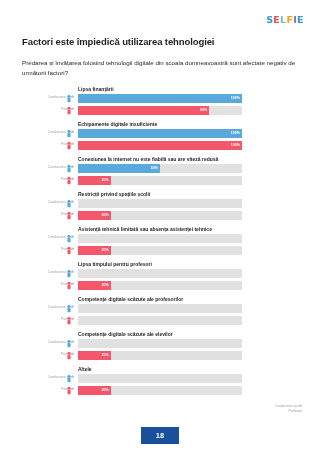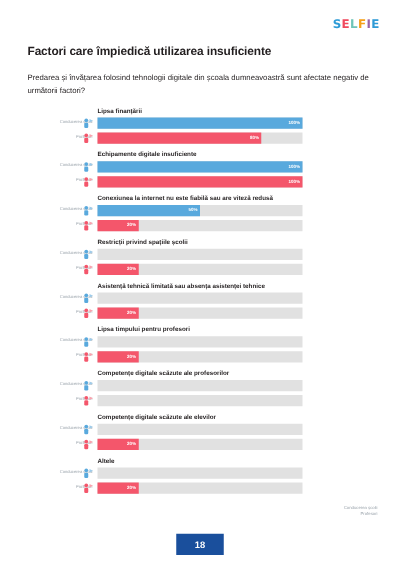--- a/index.html
+++ b/index.html
@@ -165,21 +165,21 @@
     justify-content: center;
   }
 </style>
 </head>
 <body>
 
 <div class="logo-wrap">
   <div class="logo-text"><span class="lg-s">S</span><span class="lg-e">E</span><span class="lg-l">L</span><span class="lg-f">F</span><span class="lg-i">I</span><span class="lg-e2">E</span></div>
 </div>
 
-<div class="page-title">Factori care împiedică utilizarea insuficiente</div>
+<div class="page-title">Factori este împiedică utilizarea tehnologiei</div>
 <div class="intro">Predarea și învățarea folosind tehnologii digitale din școala dumneavoastră sunt afectate negativ de următorii factori?</div>
 
 <div class="charts" id="charts">
     <div class="chart-group">
       <div class="group-title">Lipsa finanțării</div>
       <div class="bar-row r1">
         <div class="row-label">Conducerea școlii</div>
         <div class="row-icon">
           <svg width="9" height="9" viewBox="0 0 9 9">
             <circle cx="3" cy="2.2" r="1.5" fill="#59a9dd"></circle>

